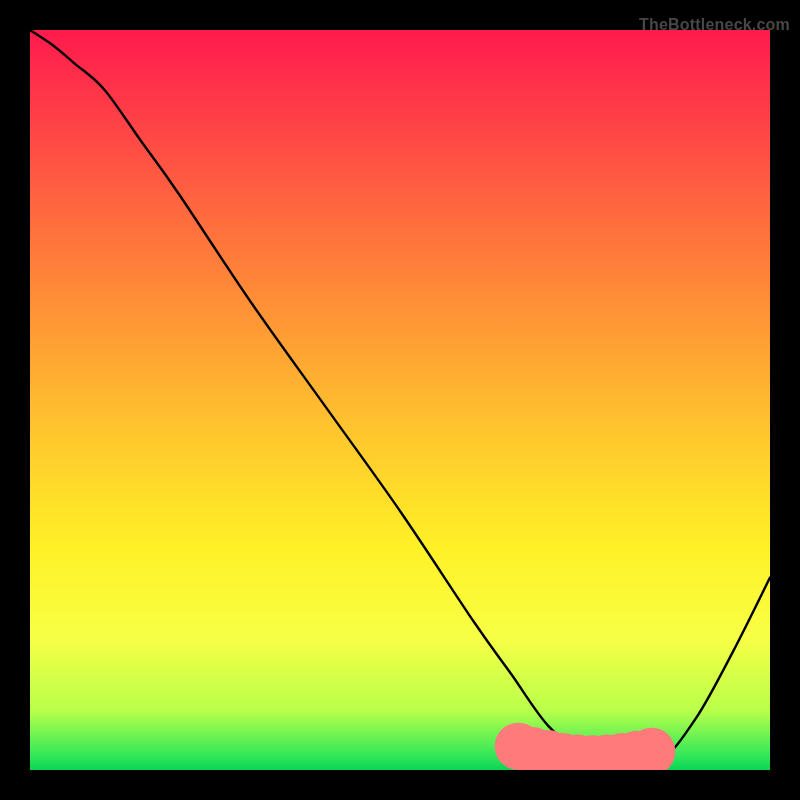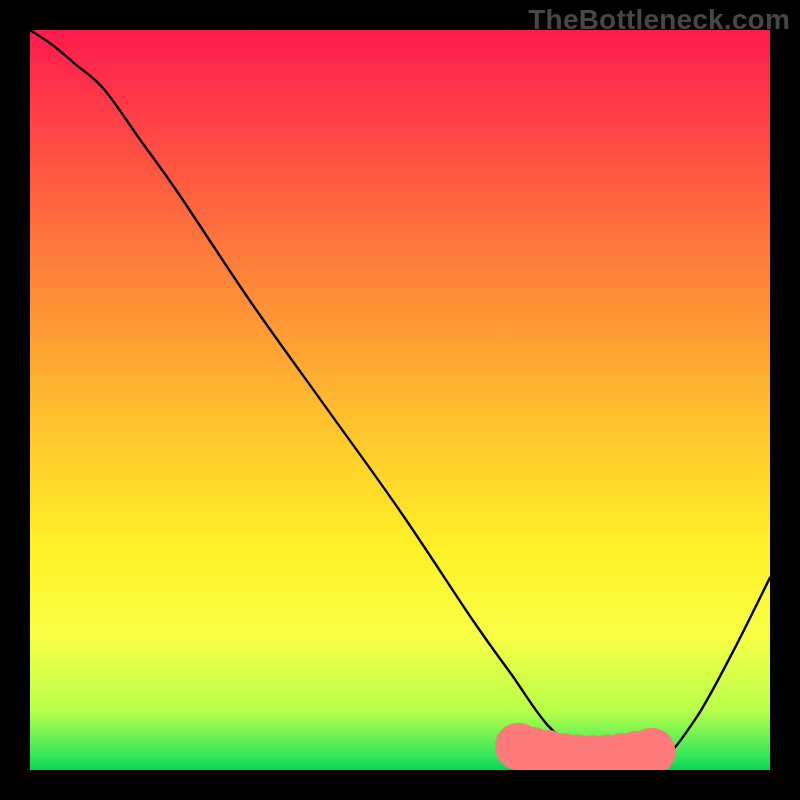--- a/index.html
+++ b/index.html
@@ -11,24 +11,24 @@
     font-family: Arial, Helvetica, sans-serif;
     overflow: hidden;
   }
   .container {
     position: relative;
     width: 800px;
     height: 800px;
   }
   .watermark {
     position: absolute;
-    top: 4px;
+    top: 16px;
     right: 10px;
     color: #474747;
-    font-size: 28px;
+    font-size: 16px;
     font-weight: bold;
     letter-spacing: 0.2px;
     z-index: 3;
     user-select: none;
   }
   .plot {
     position: absolute;
     left: 30px;
     top: 30px;
     width: 740px;

